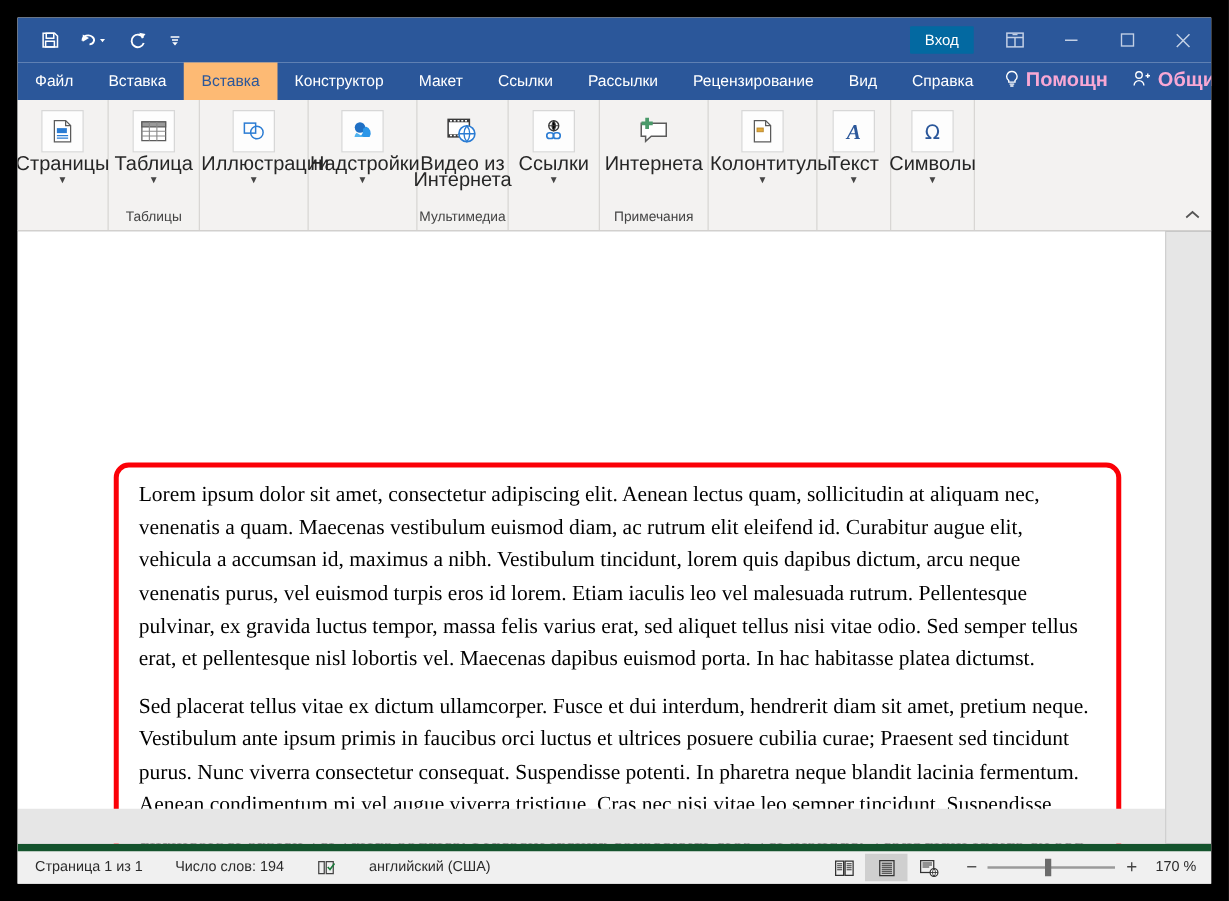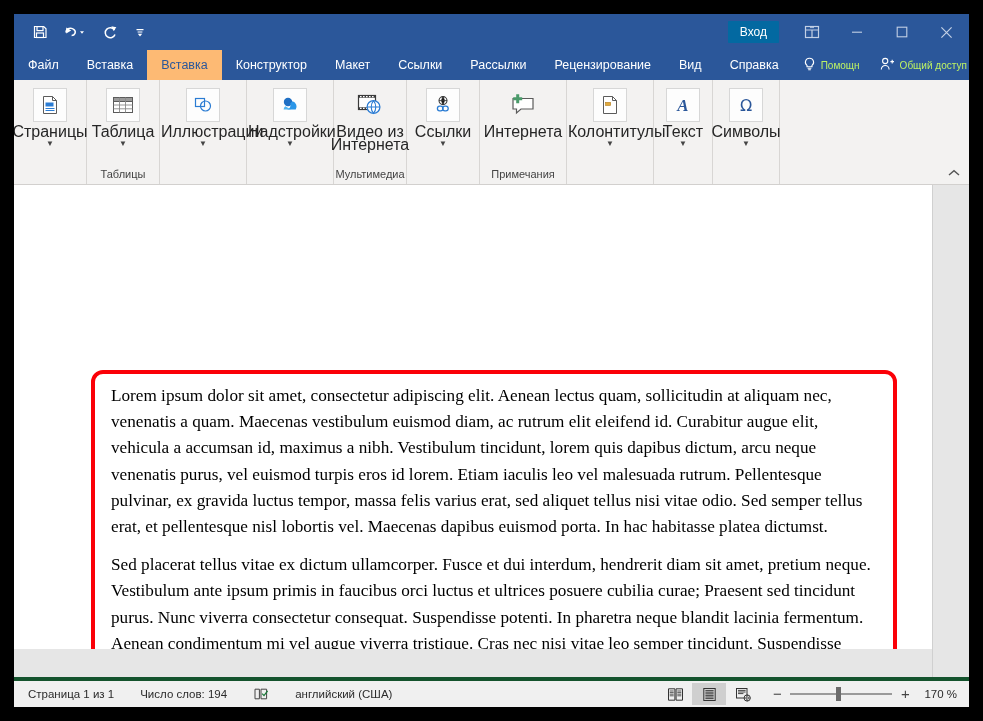--- a/index.html
+++ b/index.html
@@ -112,27 +112,28 @@
     color: #2b579a;
   }
   .tabs-right {
     margin-left: auto;
     display: flex;
     align-items: center;
     height: 30px;
     padding-right: 12px;
   }
   .tab-aux {
-    color: #bef264;
-    font-size: 10px;
+    color: #f9a8d4;
+    font-size: 16px;
     display: flex;
     align-items: center;
     gap: 5px;
     padding: 0 10px;
     white-space: nowrap;
+    font-weight: bold;
   }
 
   
   .ribbon {
     height: 104px;
     background: #f3f2f1;
     border-bottom: 1px solid #d2d0ce;
     display: flex;
     align-items: stretch;
     flex: 0 0 auto;
@@ -253,21 +254,21 @@
     border: 4px solid #fb0007;
     border-radius: 12px;
     box-sizing: border-box;
     pointer-events: none;
   }
 
   
   .statusbar {
     height: 26px;
     background: #f0f0f0;
-    border-top: 4px solid #14532d;
+    border-top: 6px solid #14532d;
     display: flex;
     align-items: center;
     flex: 0 0 auto;
     font-size: 11.5px;
     color: #2b2b2b;
     padding-left: 14px;
   }
   .sb-item { margin-right: 26px; white-space: nowrap; display:flex; align-items:center; }
   .sb-right {
     margin-left: auto;

